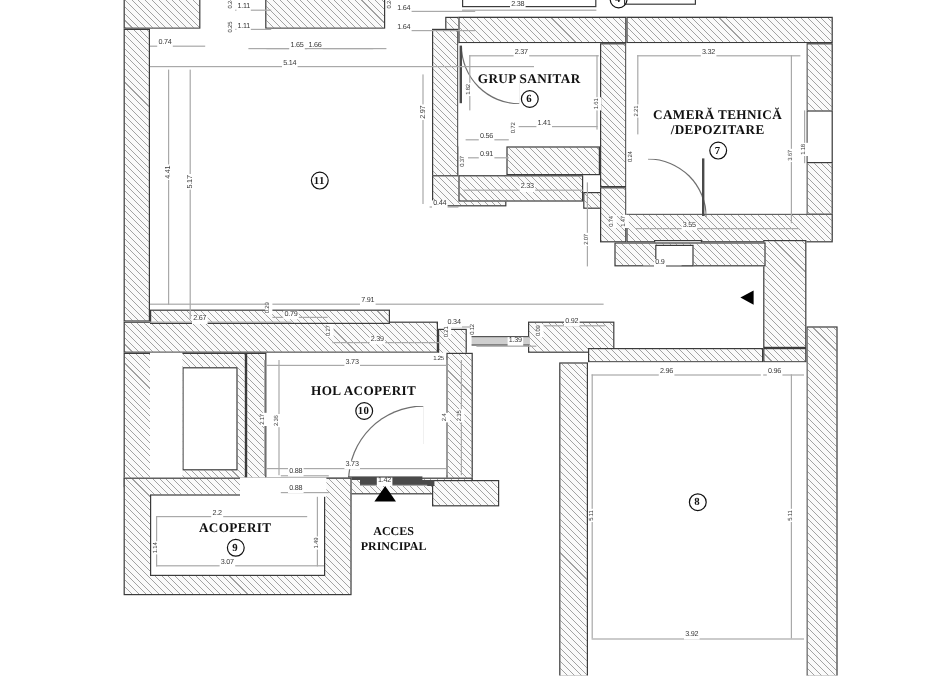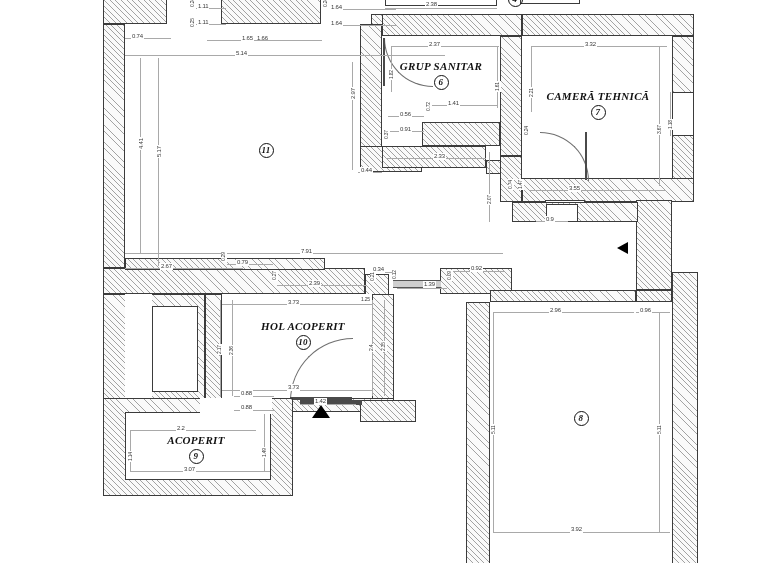--- a/index.html
+++ b/index.html
@@ -27,21 +27,21 @@
   .dim{position:absolute;font-family:"Liberation Sans",sans-serif;
        font-size:7.5px;color:#3a3a3a;line-height:8px;white-space:nowrap;
        background:#fff;padding:0 1px;letter-spacing:-.2px;}
   .dim.sm{font-size:6px;line-height:6.5px;}
   .dim.xs{font-size:5px;line-height:5.5px;}
   .dim.rot{transform:rotate(-90deg);transform-origin:left top;}
 
   
   .room{position:absolute;text-align:center;white-space:nowrap;
         font-family:"Liberation Serif",serif;font-weight:bold;
-        font-size:11px;color:#111;letter-spacing:.3px;line-height:13px;font-style:italic;}
+        font-size:11px;color:#111;letter-spacing:.3px;line-height:13px;}
   .room.two{white-space:normal;}
   .badge{display:inline-block;width:13px;height:13px;line-height:12px;
          border:1px solid #111;border-radius:50%;font-size:9px;
          font-weight:bold;text-align:center;margin-top:2px;
          font-family:"Liberation Serif",serif;}
   .acces{position:absolute;text-align:center;font-family:"Liberation Serif",serif;
          font-weight:bold;font-size:10px;line-height:12px;color:#111;}
 
   
   .arc{position:absolute;border:1px solid #6e6e6e;background:transparent;}
@@ -150,37 +150,42 @@
     <span class="badge">11</span>
   </div>
 
   <div class="room" style="left:381px;top:60px;width:120px;">
     <div>GRUP SANITAR</div>
     <span class="badge">6</span>
   </div>
 
   <div class="room two" style="left:524px;top:90px;width:148px;">
     <div>CAMERĂ TEHNICĂ</div>
+    <div>/DEPOZITARE</div>
     <span class="badge">7</span>
   </div>
 
   <div class="room" style="left:511px;top:409px;width:140px;">
     <span class="badge">8</span>
   </div>
 
   <div class="room" style="left:140px;top:434px;width:112px;">
     <div>ACOPERIT</div>
     <span class="badge">9</span>
   </div>
 
   <div class="room" style="left:247px;top:320px;width:112px;">
     <div>HOL ACOPERIT</div>
     <span class="badge">10</span>
   </div>
 
+  <div class="acces" style="left:283px;top:438px;width:90px;">
+    <div>ACCES</div>
+    <div>PRINCIPAL</div>
+  </div>
 
   <div class="dl h light" style="left:196px;top:8px;width:30px;"></div>
   <div class="dim sm" style="left:197px;top:3px;">1.11</div>
   <div class="dl h light" style="left:196px;top:24px;width:30px;"></div>
   <div class="dim sm" style="left:197px;top:19px;">1.11</div>
 
   <div class="dl h light" style="left:222px;top:40px;width:100px;"></div>
   <div class="dim sm" style="left:256px;top:35px;">1.66</div>
 
   <div class="dl h light" style="left:330px;top:9px;width:66px;"></div>

